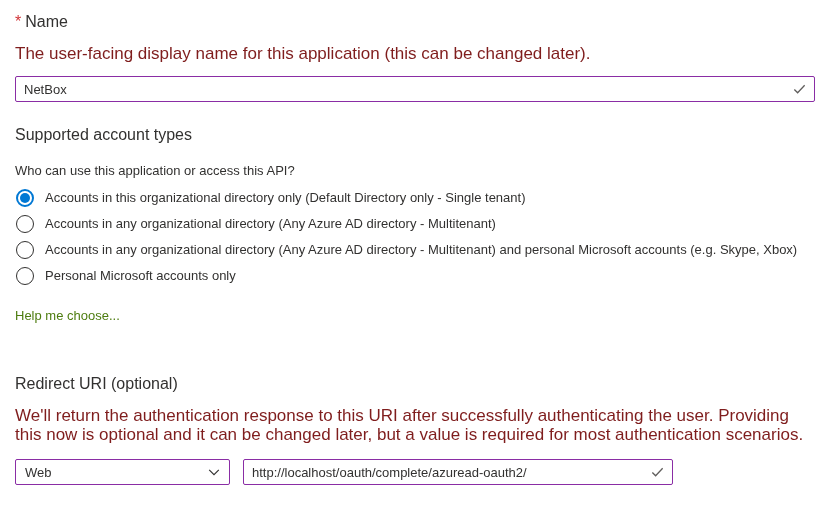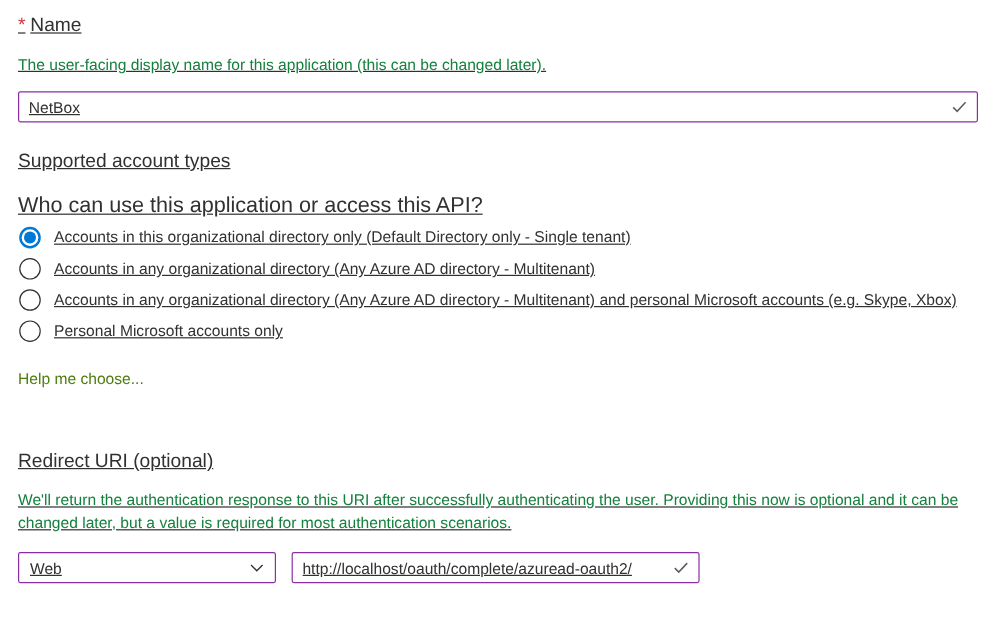--- a/index.html
+++ b/index.html
@@ -5,36 +5,36 @@
   * { box-sizing: border-box; }
   html, body { margin: 0; padding: 0; }
   body {
     width: 829px;
     height: 516px;
     background: #ffffff;
     font-family: "Liberation Sans", "DejaVu Sans", sans-serif;
     color: #323130;
     overflow: hidden;
   }
-  .page { padding: 11px 0 0 15px; text-decoration: underline; }
+  .page { padding: 11px 0 0 15px; }
 
   .section-title {
     margin: 0;
     font-size: 16px;
     font-weight: 400;
     line-height: 21px;
     color: #323130;
   }
   .required { color: #d13438; margin-right: 4px; }
 
   .desc {
     margin: 12px 0 0 0;
-    font-size: 13px;
+    font-size: 17px;
     line-height: 19px;
-    color: #15803d;
+    color: #7f1d1d;
     max-width: 800px;
   }
 
   .input-wrap {
     position: relative;
     margin-top: 13px;
     height: 26px;
     border: 1px solid #8a2da5;
     border-radius: 2px;
     background: #fff;
@@ -58,21 +58,21 @@
     right: 7px;
     top: 50%;
     transform: translateY(-50%);
     display: inline-flex;
     pointer-events: none;
   }
 
   .section { margin-top: 22px; }
   .question {
     margin: 17px 0 0 0;
-    font-size: 18px;
+    font-size: 13px;
     line-height: 18px;
   }
 
   .radio-group { margin-top: 5px; }
   .radio-row {
     display: flex;
     align-items: center;
     height: 26px;
     cursor: pointer;
   }
@@ -136,21 +136,21 @@
     position: absolute;
     right: 8px;
     top: 50%;
     transform: translateY(-50%);
     display: inline-flex;
     pointer-events: none;
   }
   .uri-input-wrap {
     margin-top: 0;
     margin-left: 13px;
-    width: 340px;
+    width: 430px;
   }
 </style>
 </head>
 <body>
 
 <div class="page">
 
   <section>
     <h2 class="section-title">
       <span class="required">*</span><span>Name</span>

